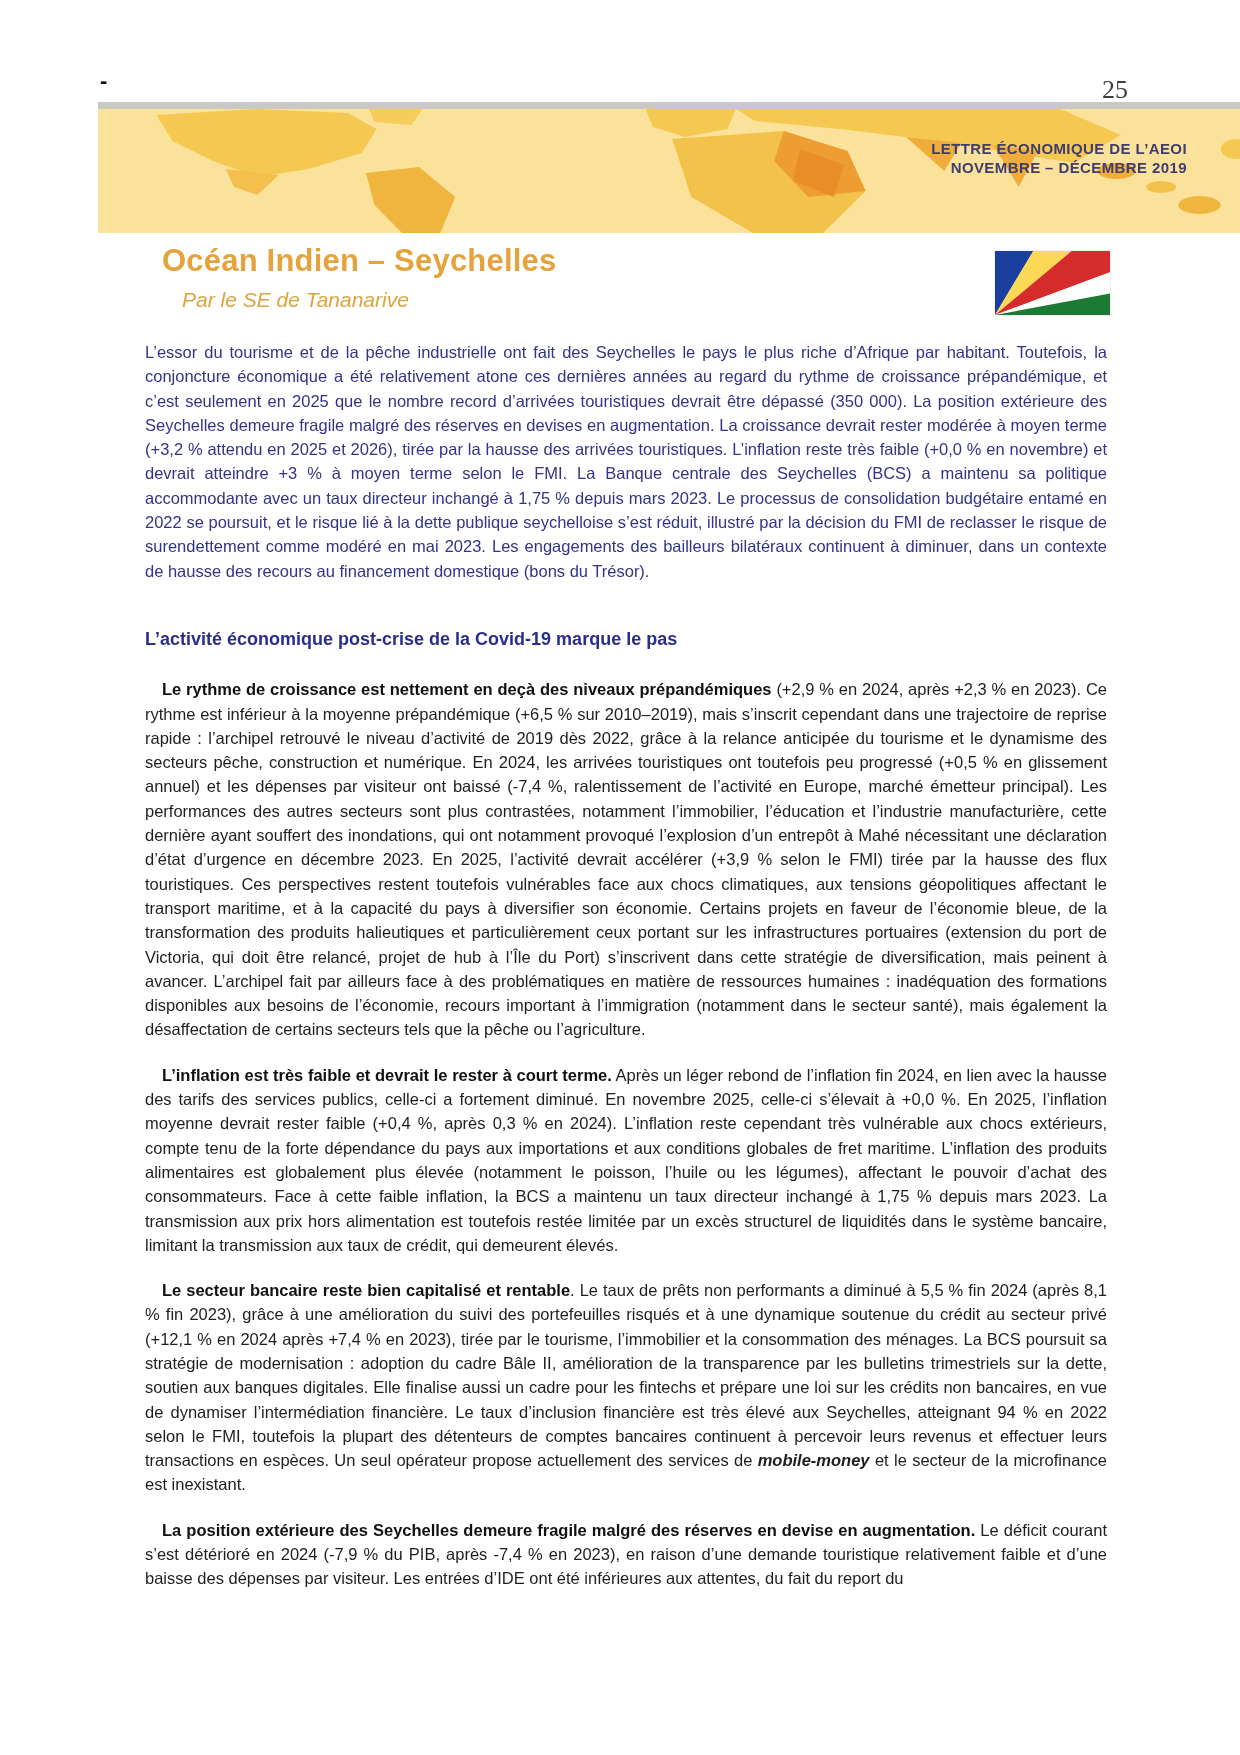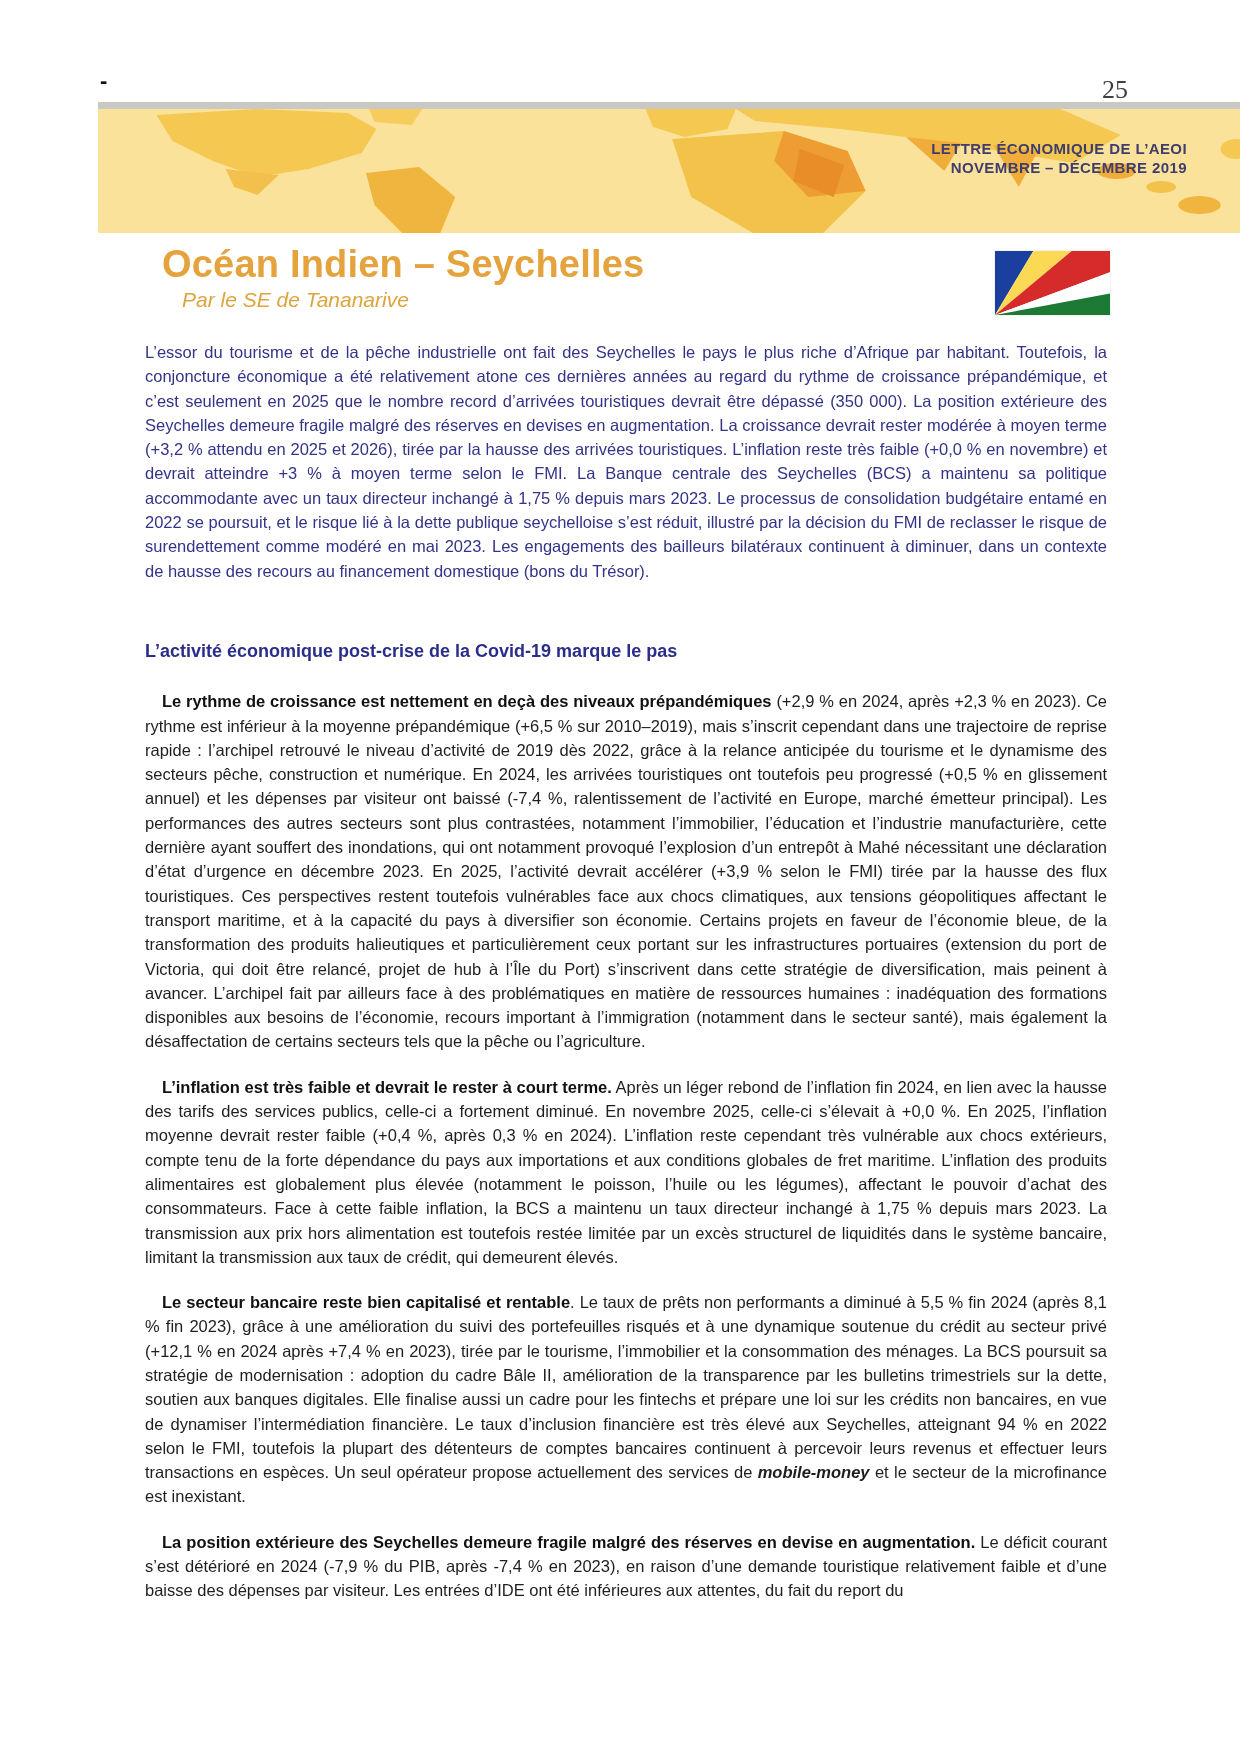--- a/index.html
+++ b/index.html
@@ -30,40 +30,40 @@
     position:absolute;right:72px;top:30px;
     text-align:right;
     color:#3f3c6e;
     font-weight:bold;
     font-size:15px;line-height:19px;
     letter-spacing:.4px;
   }
   
   .article-title{
     position:absolute;left:162px;top:243px;
-    font-size:38px;font-weight:bold;color:#e5a33d;
+    font-size:31px;font-weight:bold;color:#e5a33d;
     letter-spacing:.2px;
   }
   .article-subtitle{
     position:absolute;left:182px;top:288px;
     font-size:21px;font-style:italic;font-weight:normal;color:#dda43e;
   }
   .flag{
     position:absolute;left:995px;top:251px;width:115px;height:64px;
     box-shadow:0 0 0 1px rgba(0,0,0,.05);
   }
   
   .column{
     position:absolute;left:145px;top:340px;width:962px;
     font-size:16.5px;line-height:24.3px;
     text-align:justify;
     color:#1e1e1e;
   }
   .intro{
-    margin:0 0 56px 0;
+    margin:0 0 44px 0;
     color:#333388;
   }
   .section-heading{
     margin:0 0 26px 0;
     font-size:18px;font-weight:bold;color:#2b2d8a;
     text-align:left;
   }
   .column p.body-par{margin:0 0 21px 0;}
   .column p.body-par strong{color:#111;margin-left:17px;}
   .column p.body-par em{font-style:italic;font-weight:bold;}

